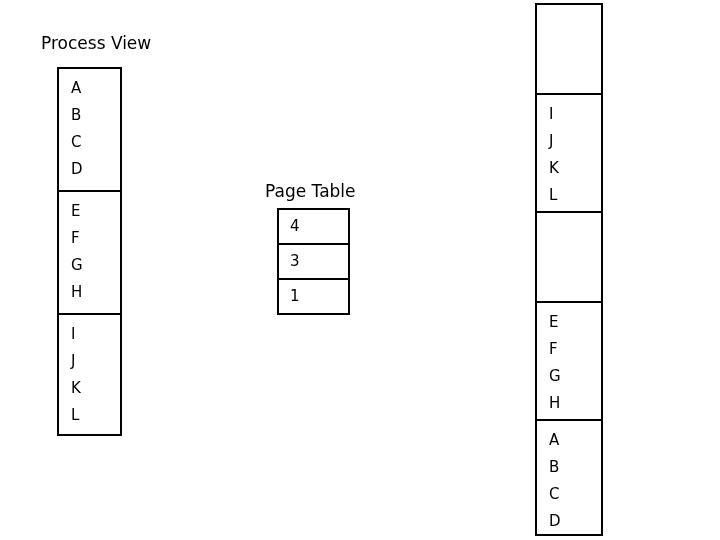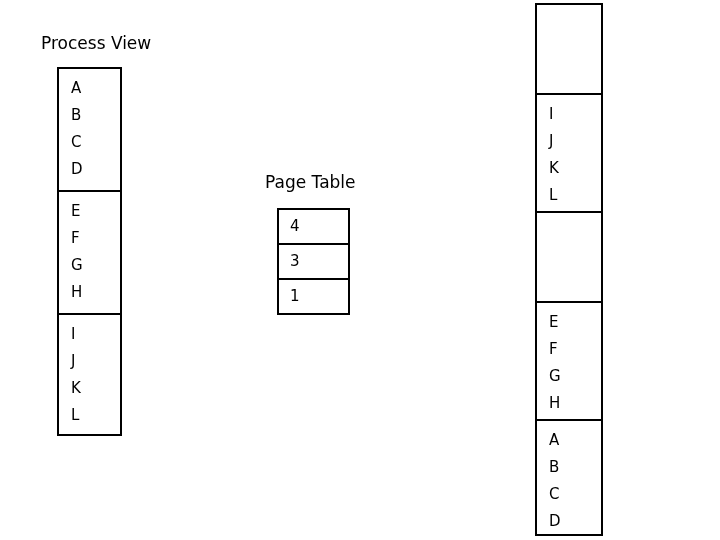--- a/index.html
+++ b/index.html
@@ -28,21 +28,21 @@
   
   .heading {
     position: absolute;
     font-size: 17px;
     line-height: 20px;
     color: #000000;
     white-space: nowrap;
   }
   #process-view-title { left: 41px; top: 33px; }
   #physical-memory-title { left: 361px; top: 39px; }
-  #page-table-title { left: 265px; top: 172px; }
+  #page-table-title { left: 265px; top: 181px; }
 
   
   .mem-column {
     position: absolute;
     border: 2px solid #000000;
     box-sizing: border-box;
     background: #ffffff;
   }
   .mem-cell {
     box-sizing: border-box;

